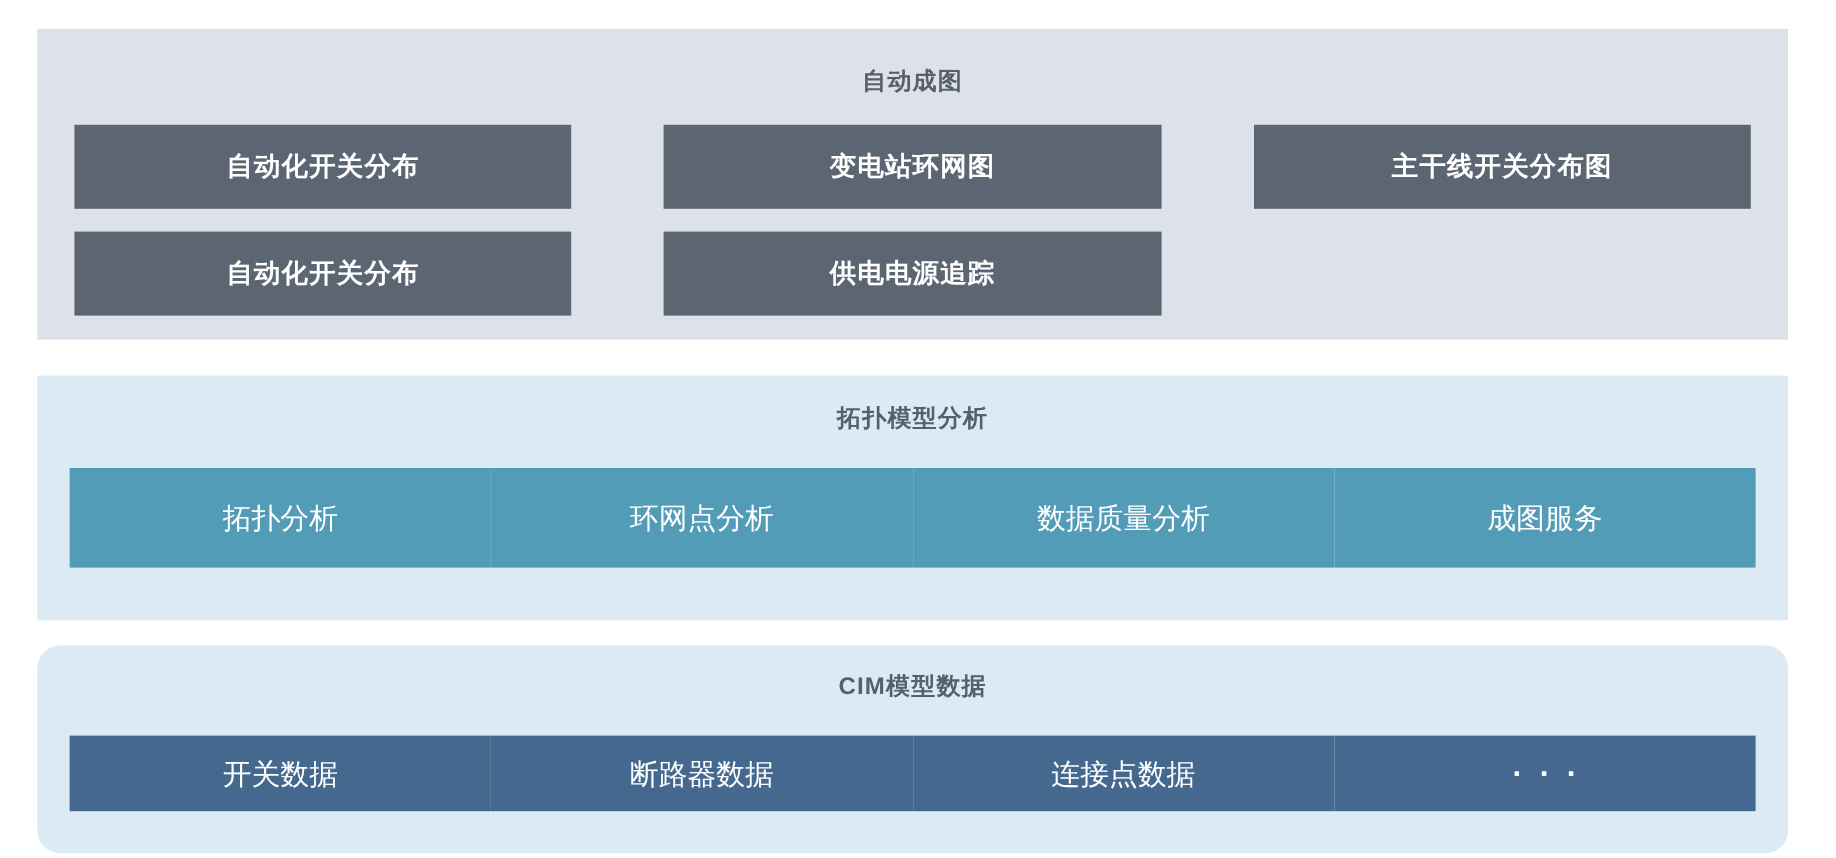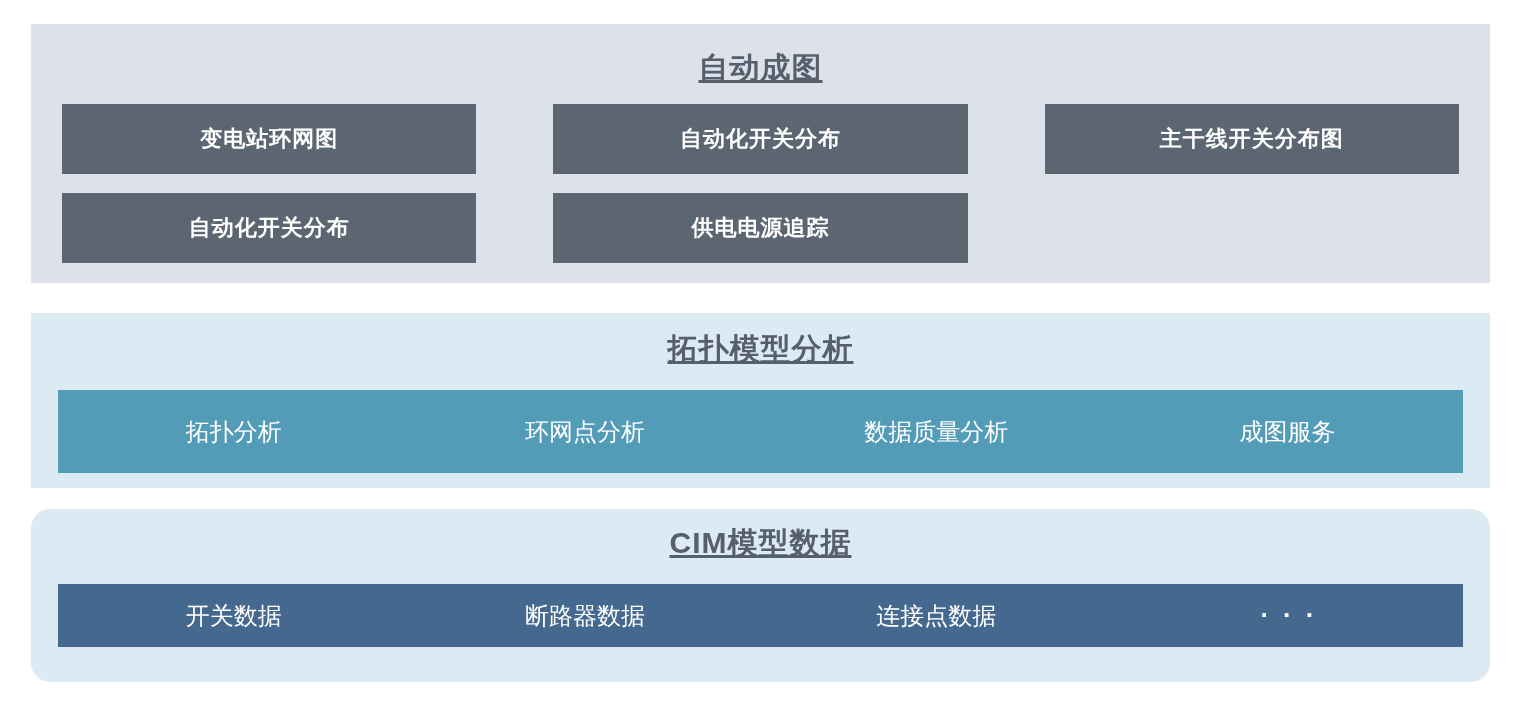--- a/index.html
+++ b/index.html
@@ -8,45 +8,44 @@
     background: #ffffff;
     font-family: "Liberation Sans", sans-serif;
     overflow: hidden;
   }
   .canvas { position: relative; width: 1530px; height: 715px; background: #ffffff; }
 
   .panel { width: 1459px; margin-left: 31px; }
 
   .panel-title {
     text-align: center;
-    font-size: 30px;
+    font-size: 20px;
     font-weight: bold;
     color: #565f6b;
     line-height: 36px;
     letter-spacing: 1px;
-    text-decoration: underline;
   }
 
   .panel-auto {
     margin-top: 24px;
     height: 259px;
     background: #dde1ea;
     padding: 26px 31px 0 31px;
   }
   .grid-3 {
     margin-top: 18px;
     display: grid;
     grid-template-columns: repeat(3, 1fr);
     column-gap: 77px;
     row-gap: 19px;
   }
 
   .panel-topo {
     margin-top: 30px;
-    height: 175px;
+    height: 204px;
     background: #dcebf3;
     padding: 18px 27px 0 27px;
   }
   .panel-cim {
     margin-top: 21px;
     height: 173px;
     background: #dcebf3;
     padding: 16px 27px 0 27px;
     border-radius: 19px;
   }
@@ -92,22 +91,22 @@
   }
 </style>
 </head>
 <body>
 
 <div class="canvas">
 
   <section class="panel panel-auto">
     <h2 class="panel-title">自动成图</h2>
     <div class="grid-3">
+      <div class="block dark">自动化开关分布</div>
       <div class="block dark">变电站环网图</div>
-      <div class="block dark">自动化开关分布</div>
       <div class="block dark">主干线开关分布图</div>
       <div class="block dark">自动化开关分布</div>
       <div class="block dark">供电电源追踪</div>
     </div>
   </section>
 
   <section class="panel panel-topo">
     <h2 class="panel-title">拓扑模型分析</h2>
     <div class="row-4">
       <div class="block teal">拓扑分析</div>

